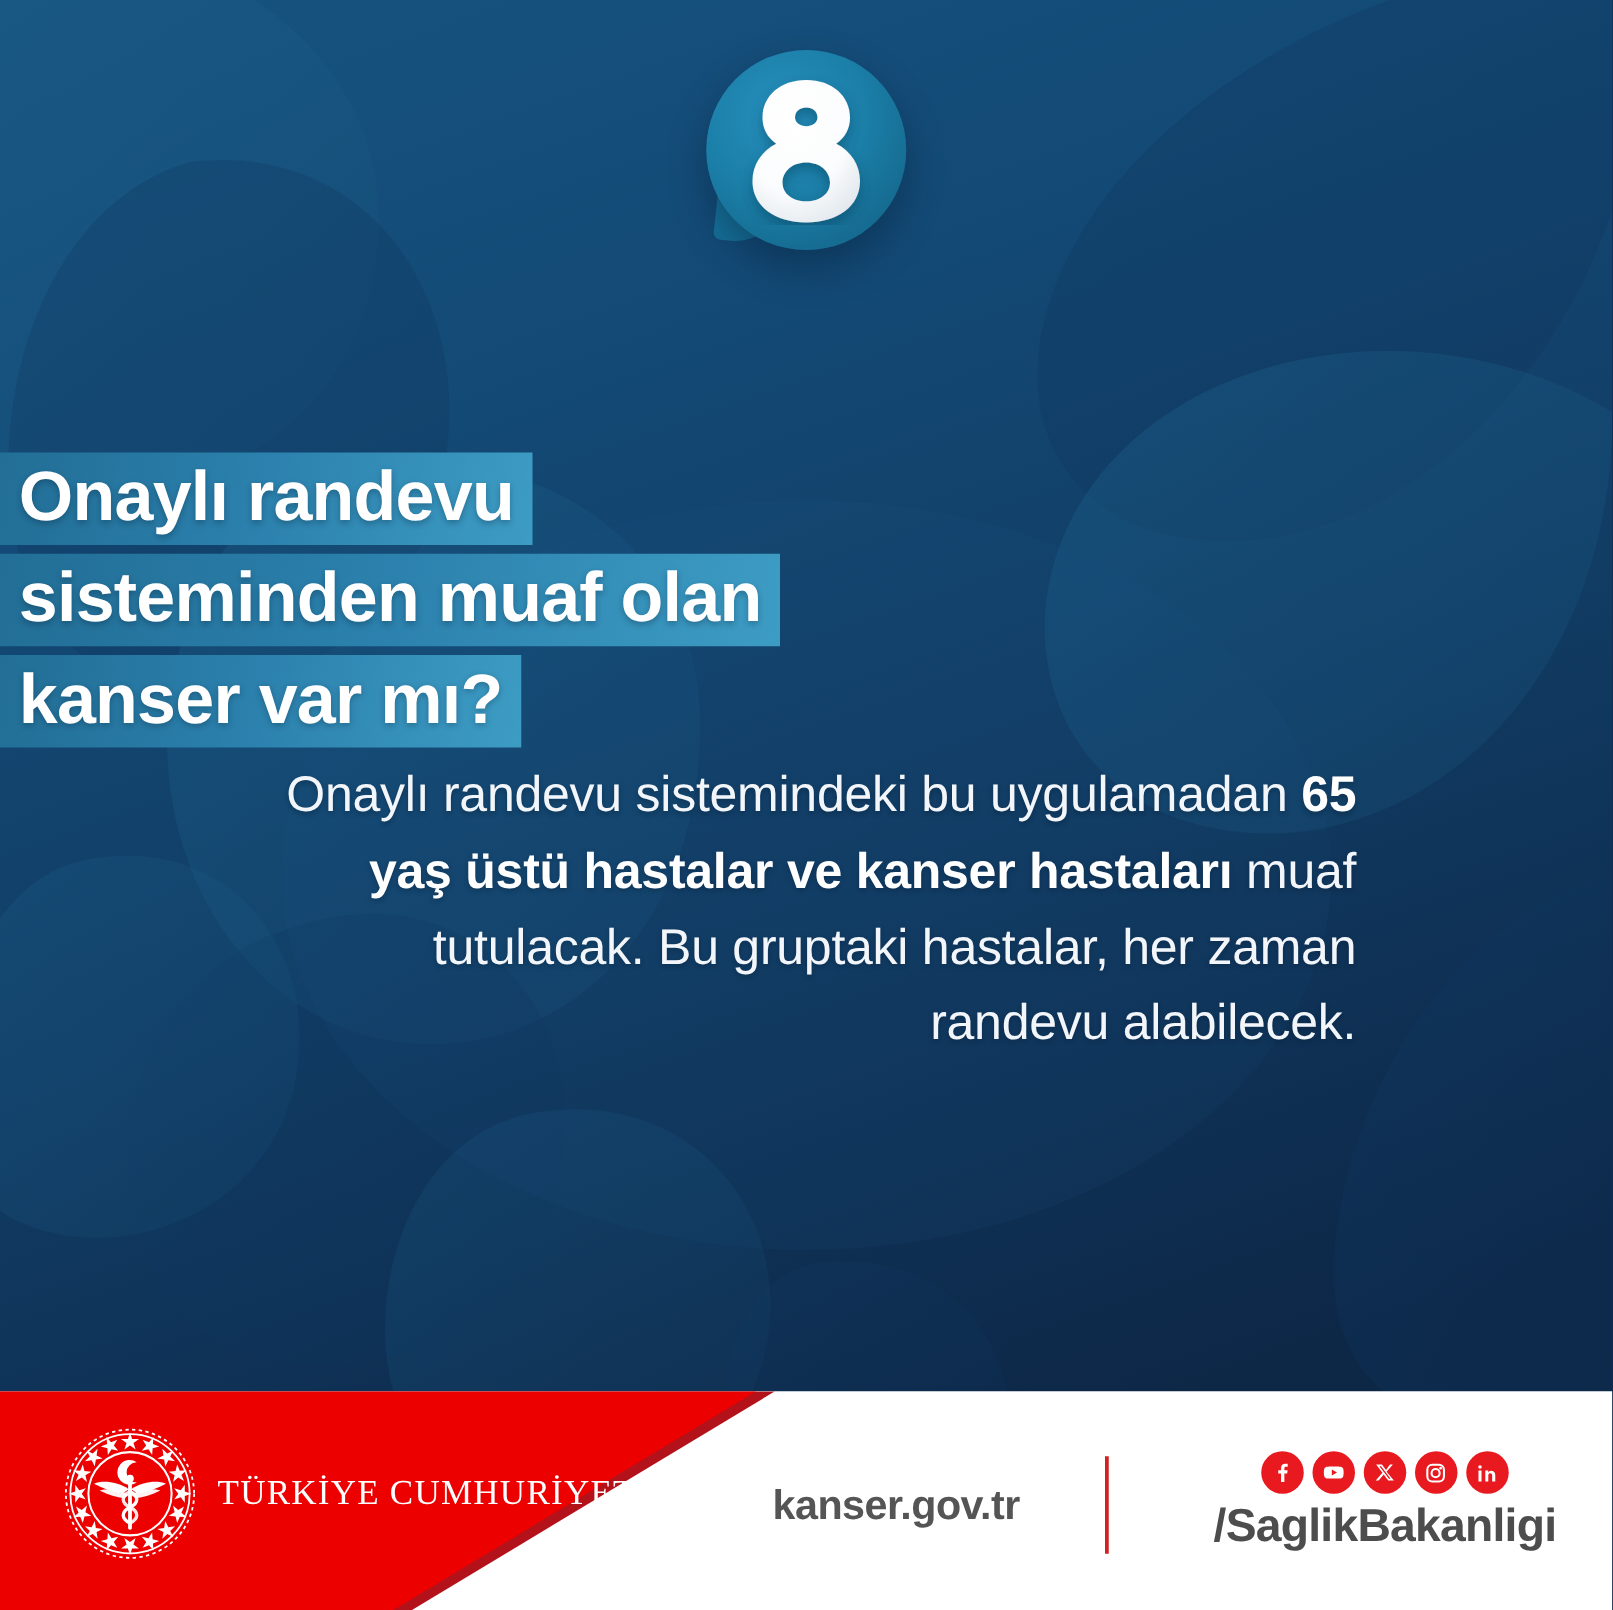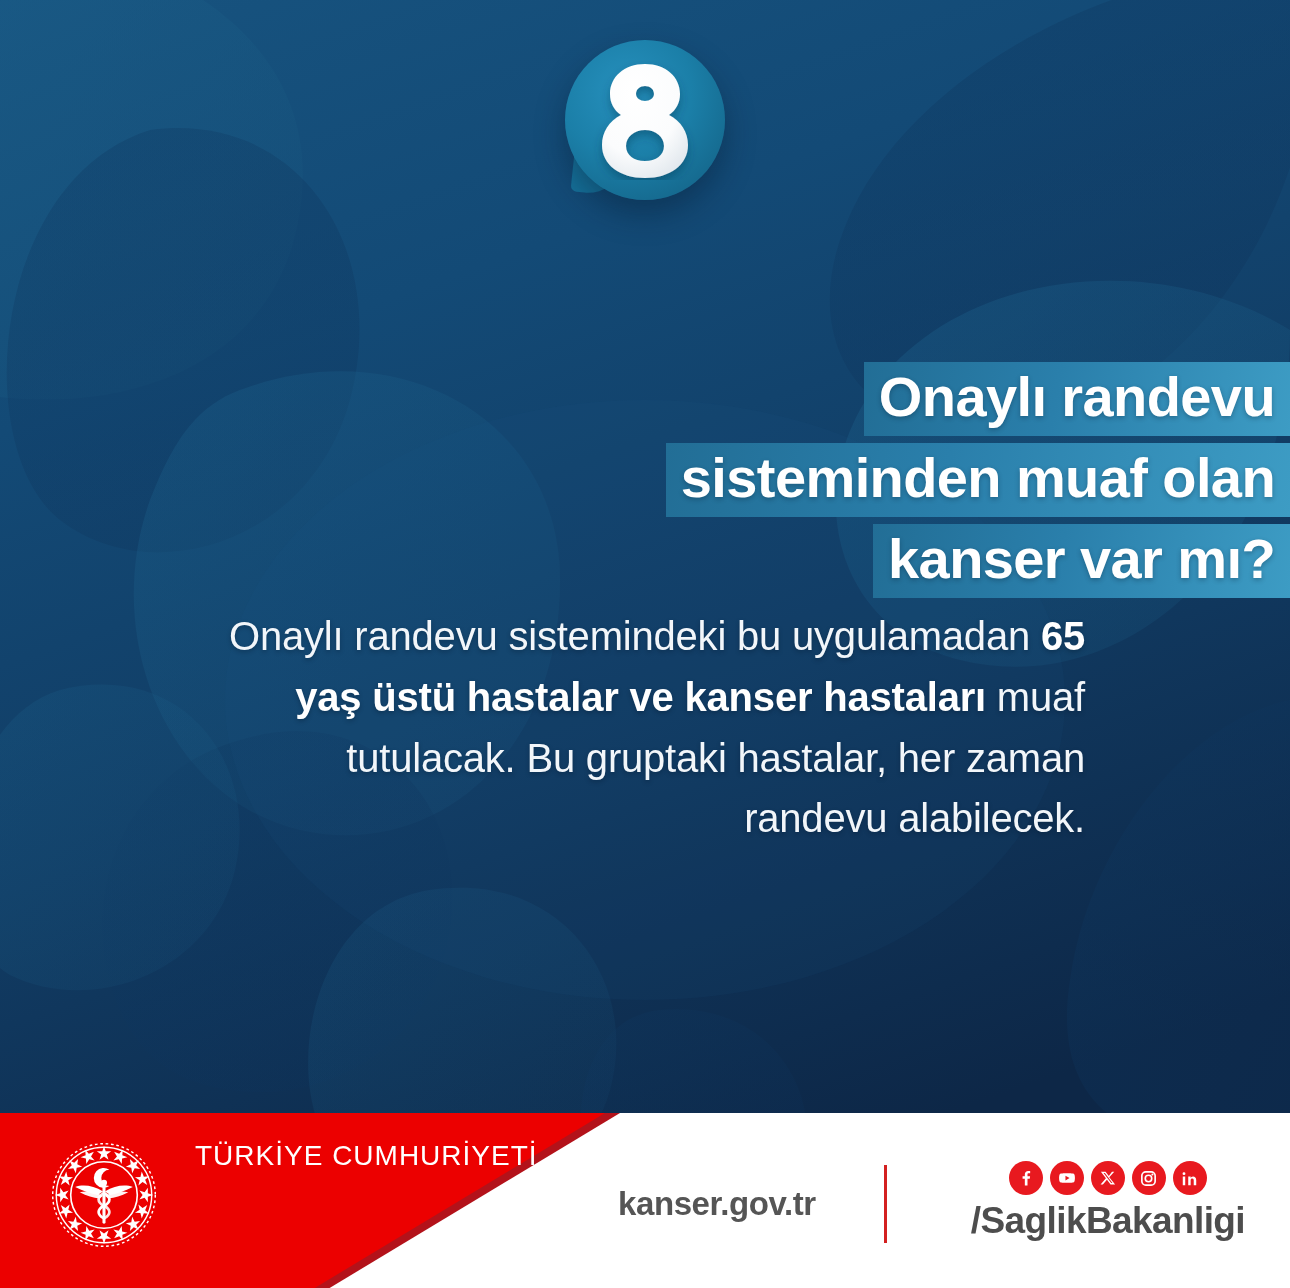--- a/index.html
+++ b/index.html
@@ -68,21 +68,21 @@
     align-items: center;
     justify-content: center;
     z-index: 3;
   }
 
   
   .headline {
     position: absolute;
     left: 0; right: 0;
     top: 362px;
-    text-align: right;
+    text-align: left;
   }
   .headline .line {
     display: block;
     line-height: 1.0;
     margin: 0 0 7px 0;
   }
   .headline .hl {
     display: inline-block;
     background: linear-gradient(100deg, #226e96 0%, #2a7fab 45%, #3d9cc4 100%);
     color: #ffffff;
@@ -135,23 +135,24 @@
     width: 645px;
     height: 175px;
     background: #ec0000;
     clip-path: polygon(0 0, 100% 0, 55% 100%, 0 100%);
   }
 
   .ministry {
     position: absolute;
     left: 50px; top: 28px;
     display: flex;
-    align-items: flex-start;
-    gap: 37px;
+    align-items: center;
+    gap: 16px;
     z-index: 4;
+    font-family: Liberation Serif, serif;
   }
   .emblem { width: 108px; height: 108px; flex: none; }
   .ministry-text {
     color: #ffffff;
     line-height: 1.08;
   }
   .ministry-l1 {
     font-size: 28px;
     font-weight: 400;
     letter-spacing: 1.0px;

